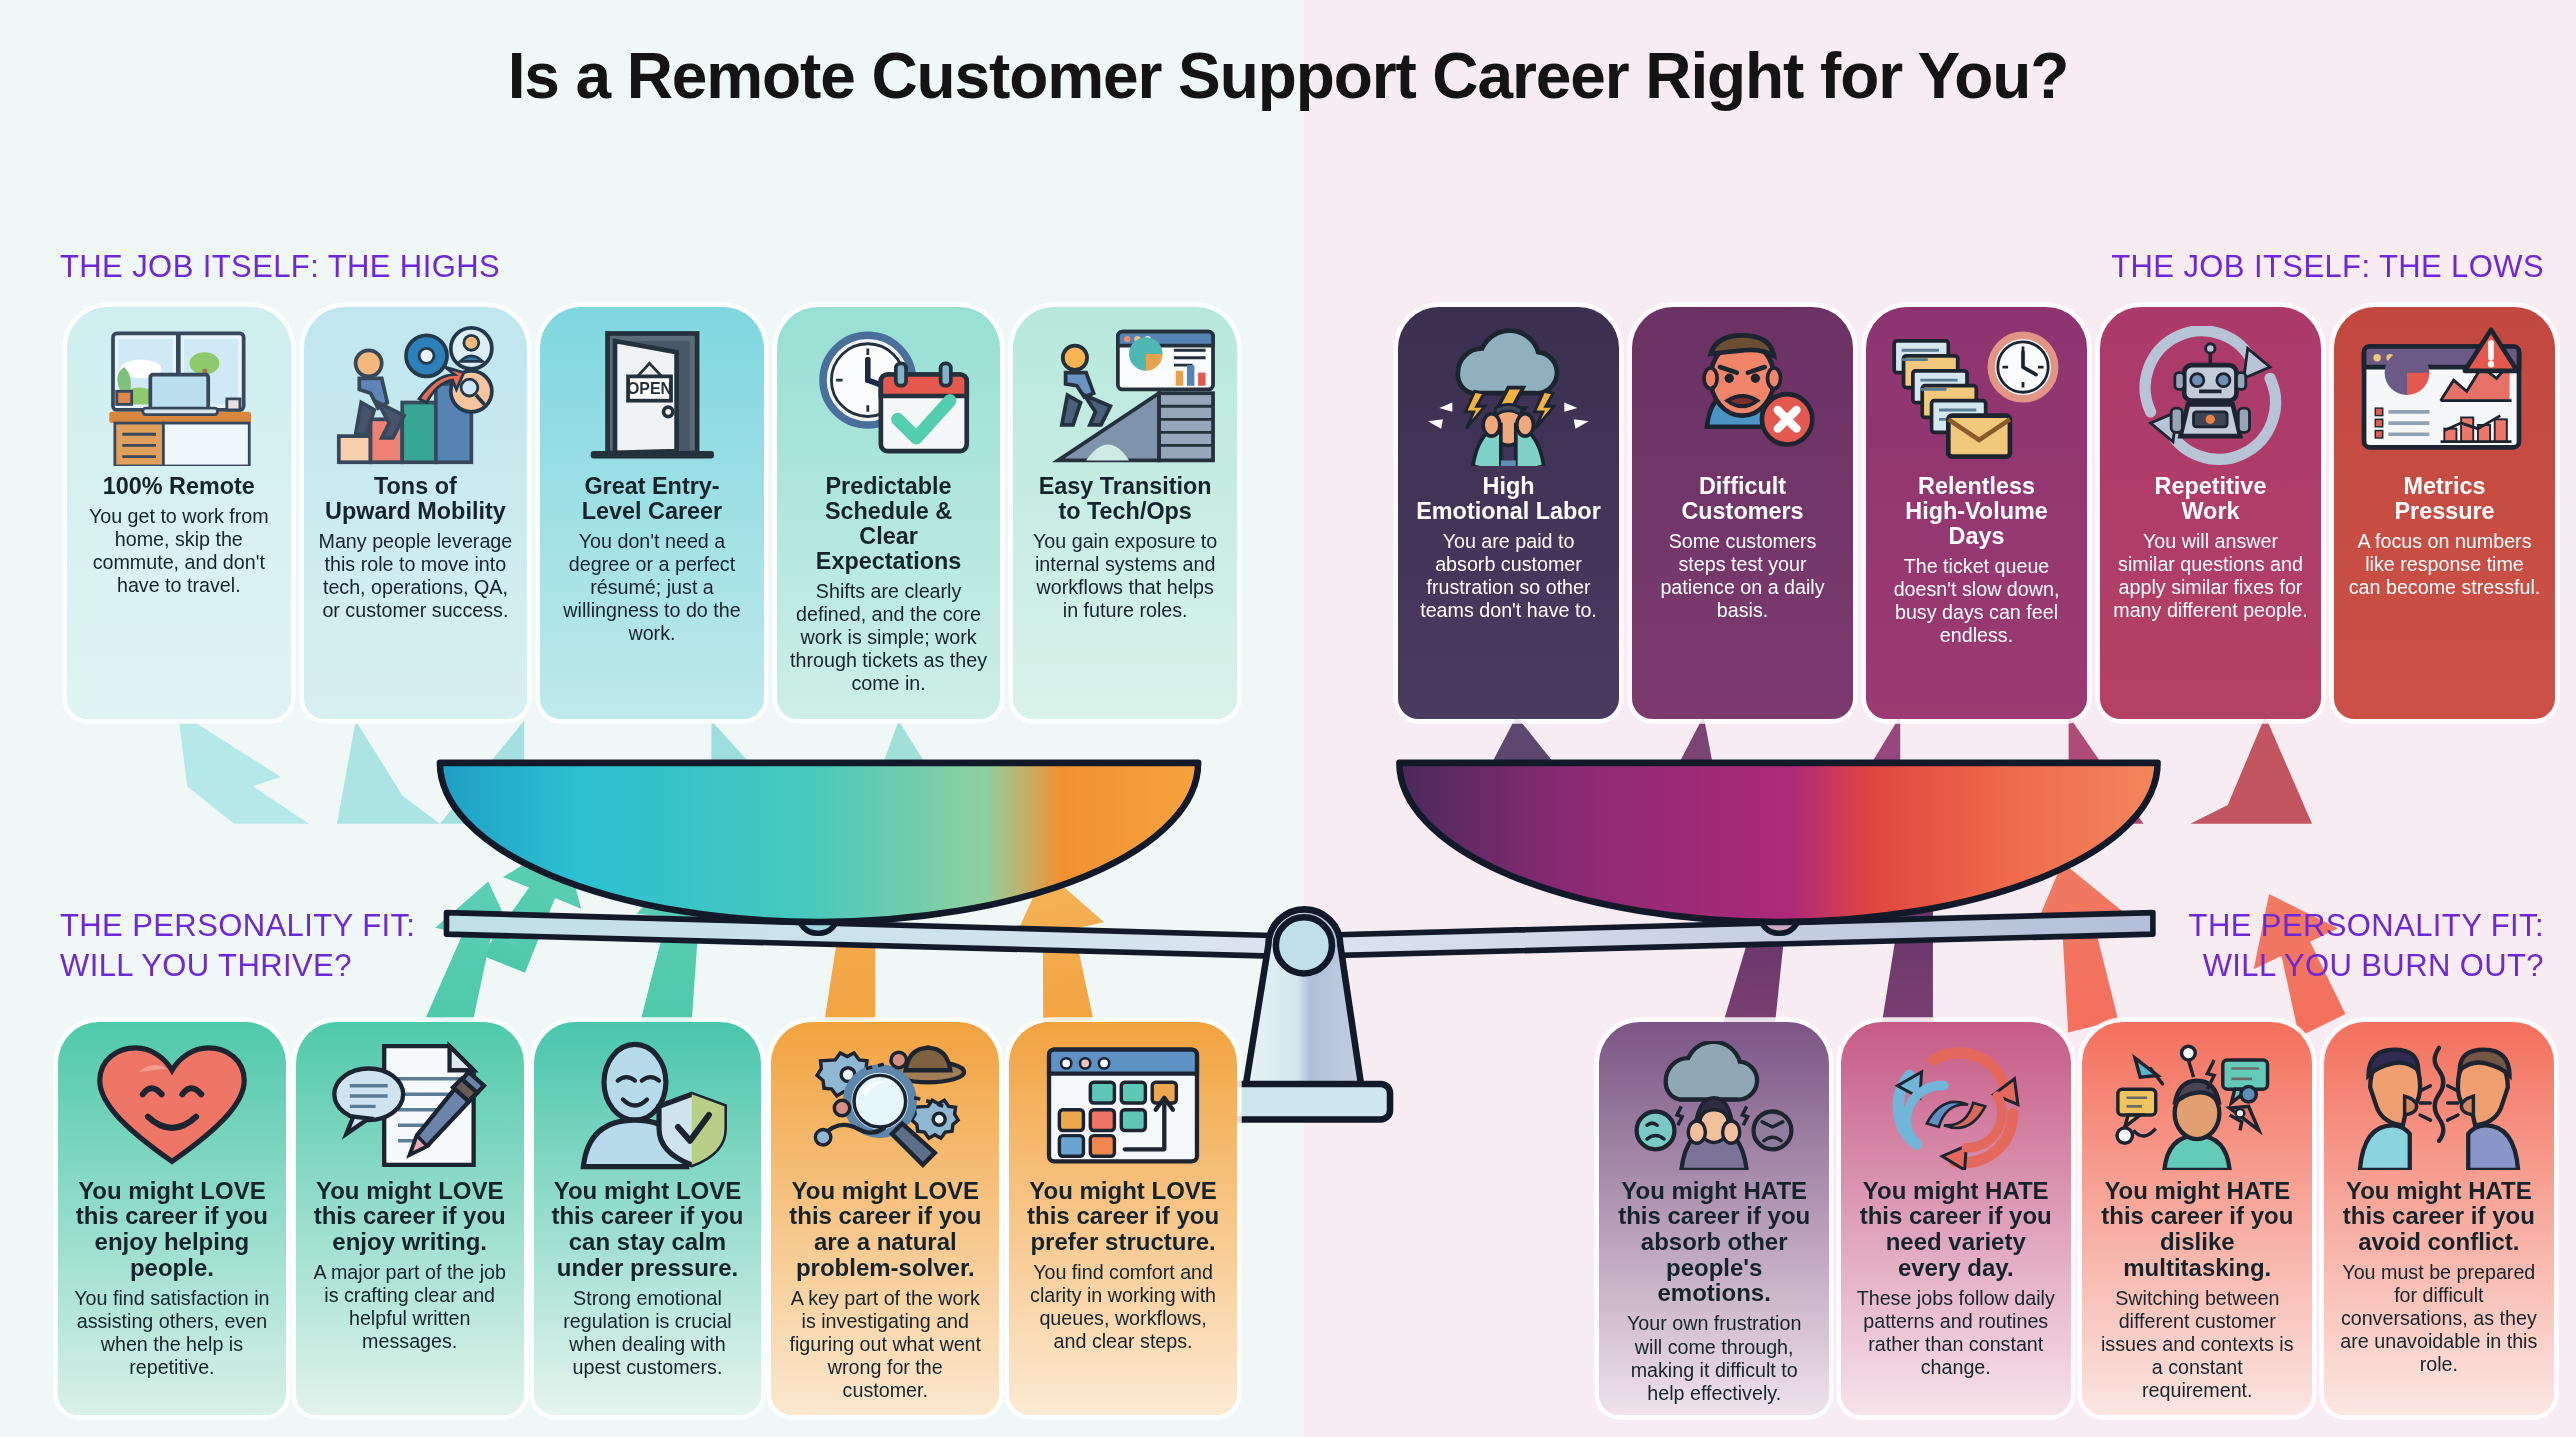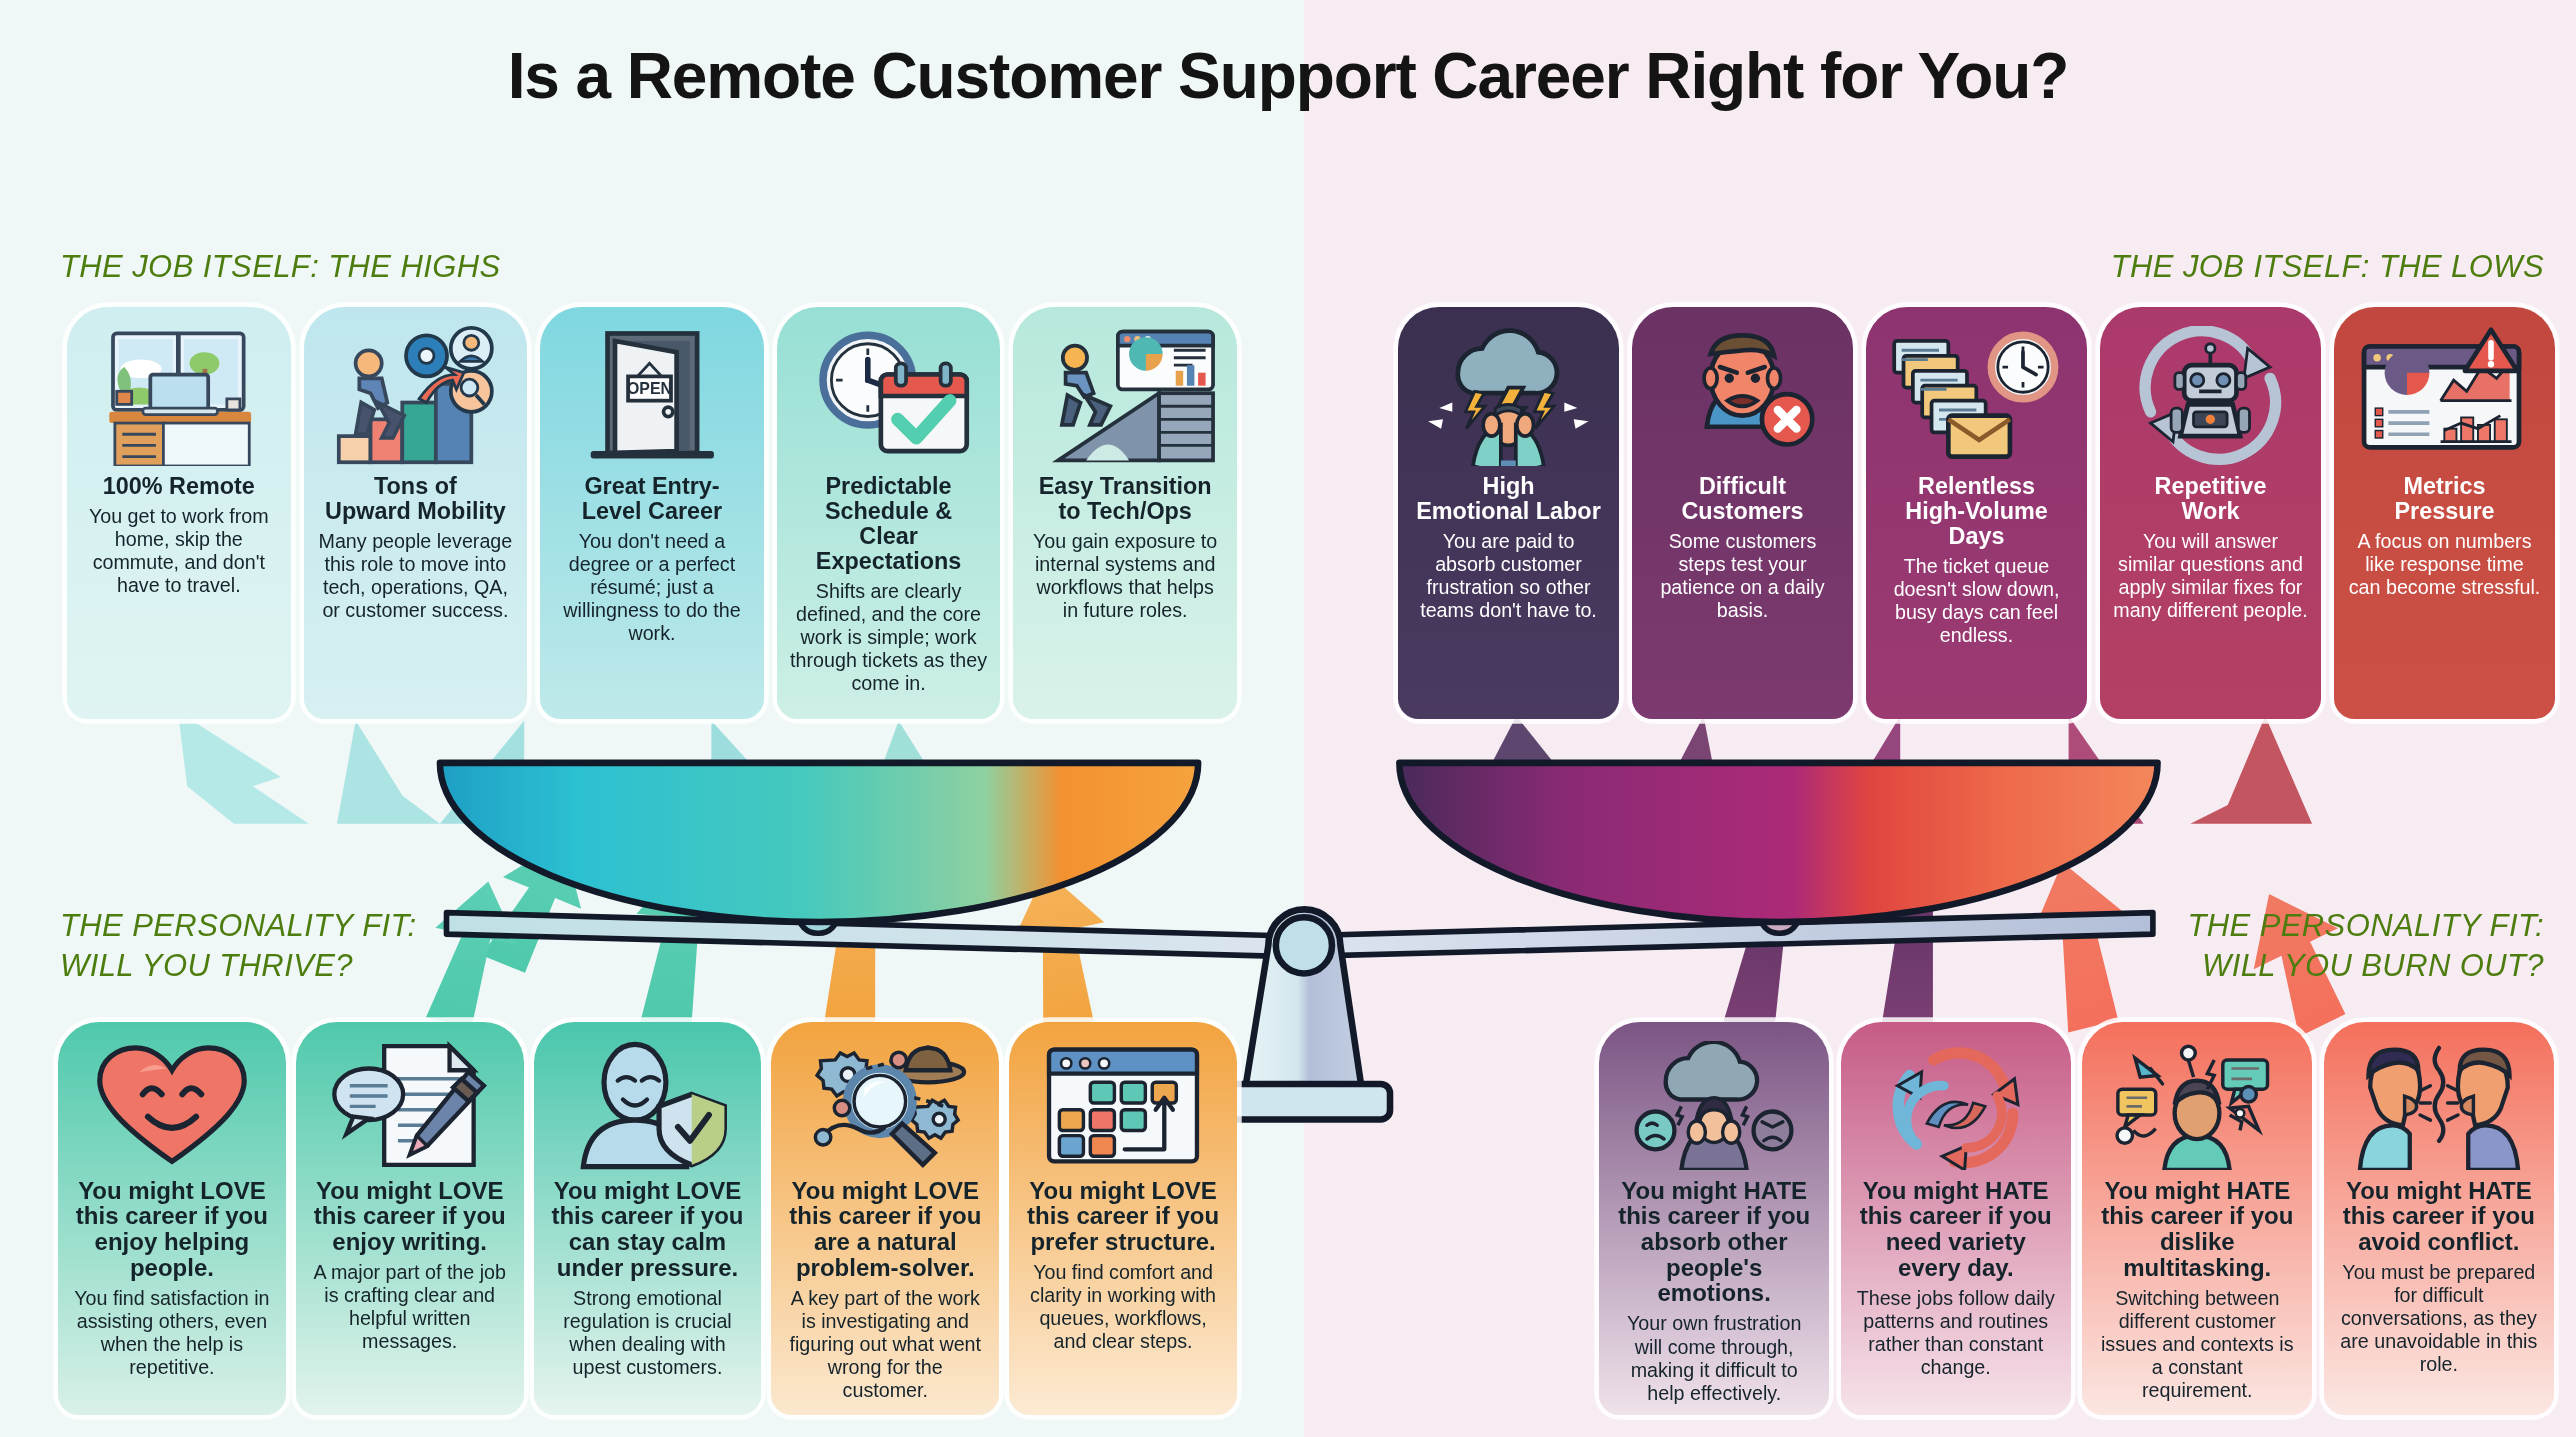--- a/index.html
+++ b/index.html
@@ -28,25 +28,24 @@
     letter-spacing: -1.1px;
     color: #141414;
     z-index: 30;
   }
 
   
   .section-head {
     position: absolute;
     font-size: 31px;
     letter-spacing: 0.4px;
-    color: #4d7c0f;
+    color: #6d28d9;
     line-height: 1.28;
     z-index: 25;
     white-space: pre-line;
-    font-style: italic;
   }
   #head-highs   { top: 264; left: 60px;  top: 247px; }
   #head-lows    { top: 247px; right: 32px; text-align: right; }
   #head-thrive  { top: 906px; left: 60px; }
   #head-burnout { top: 906px; right: 32px; text-align: right; }
 
   
   .card-row { position: absolute; display: flex; z-index: 20; }
   #row-highs   { top: 307px;  left: 67px;   width: 1170px; height: 412px; gap: 13px; }
   #row-lows    { top: 307px;  left: 1398px; width: 1157px; height: 412px; gap: 13px; }

